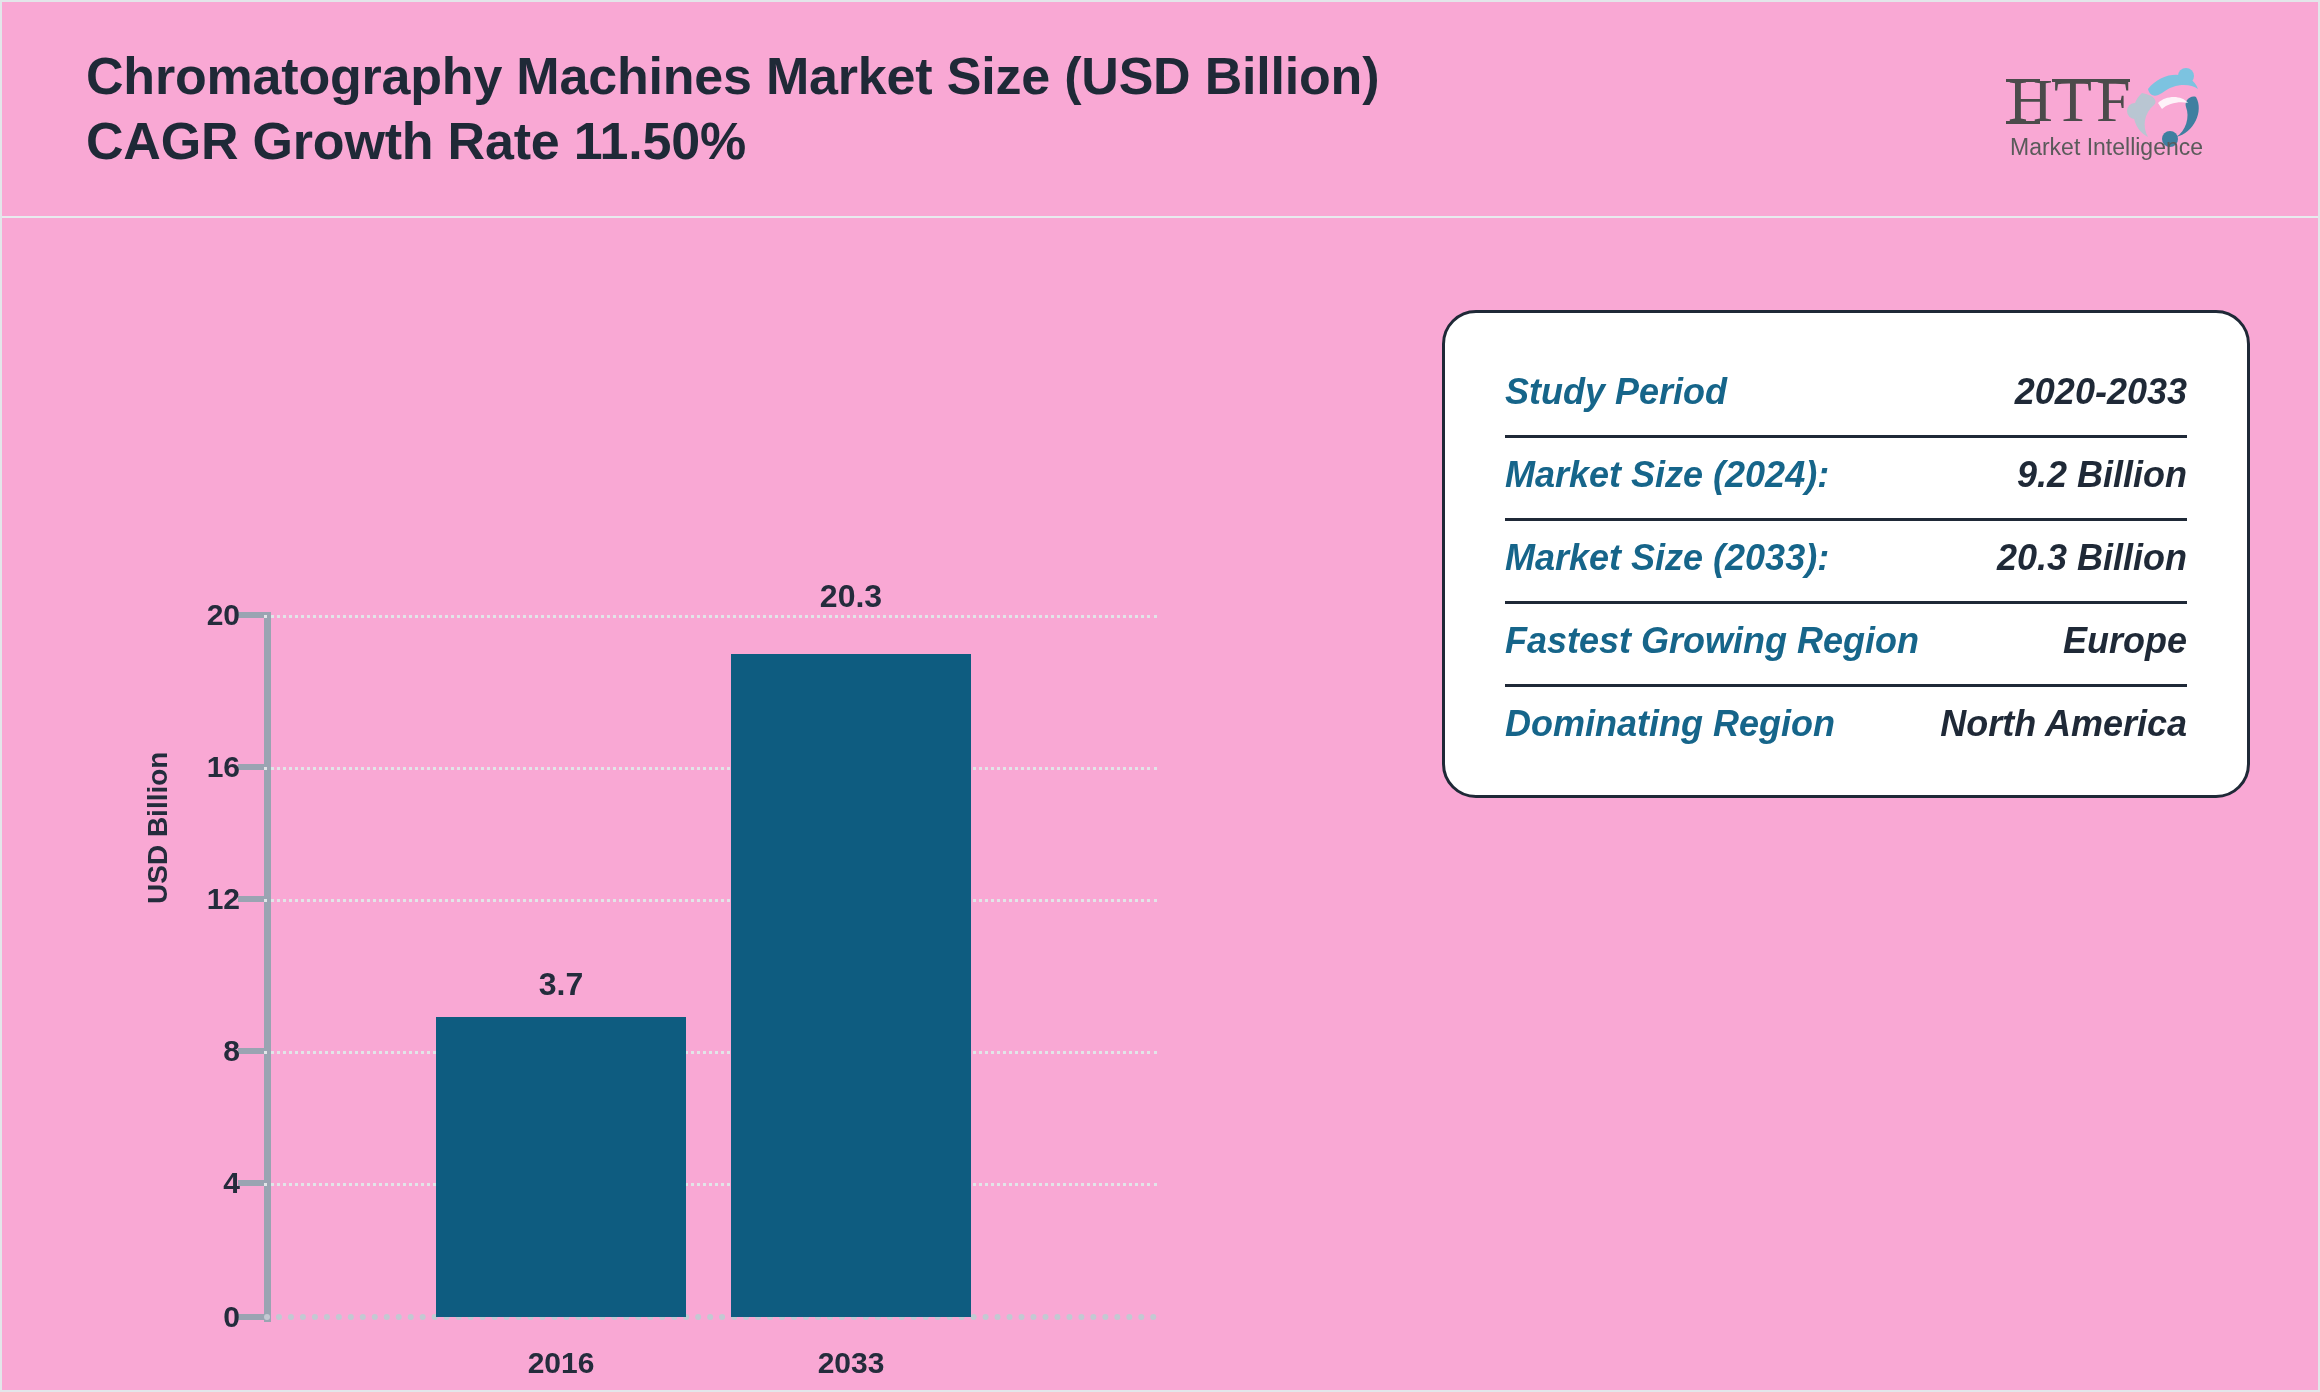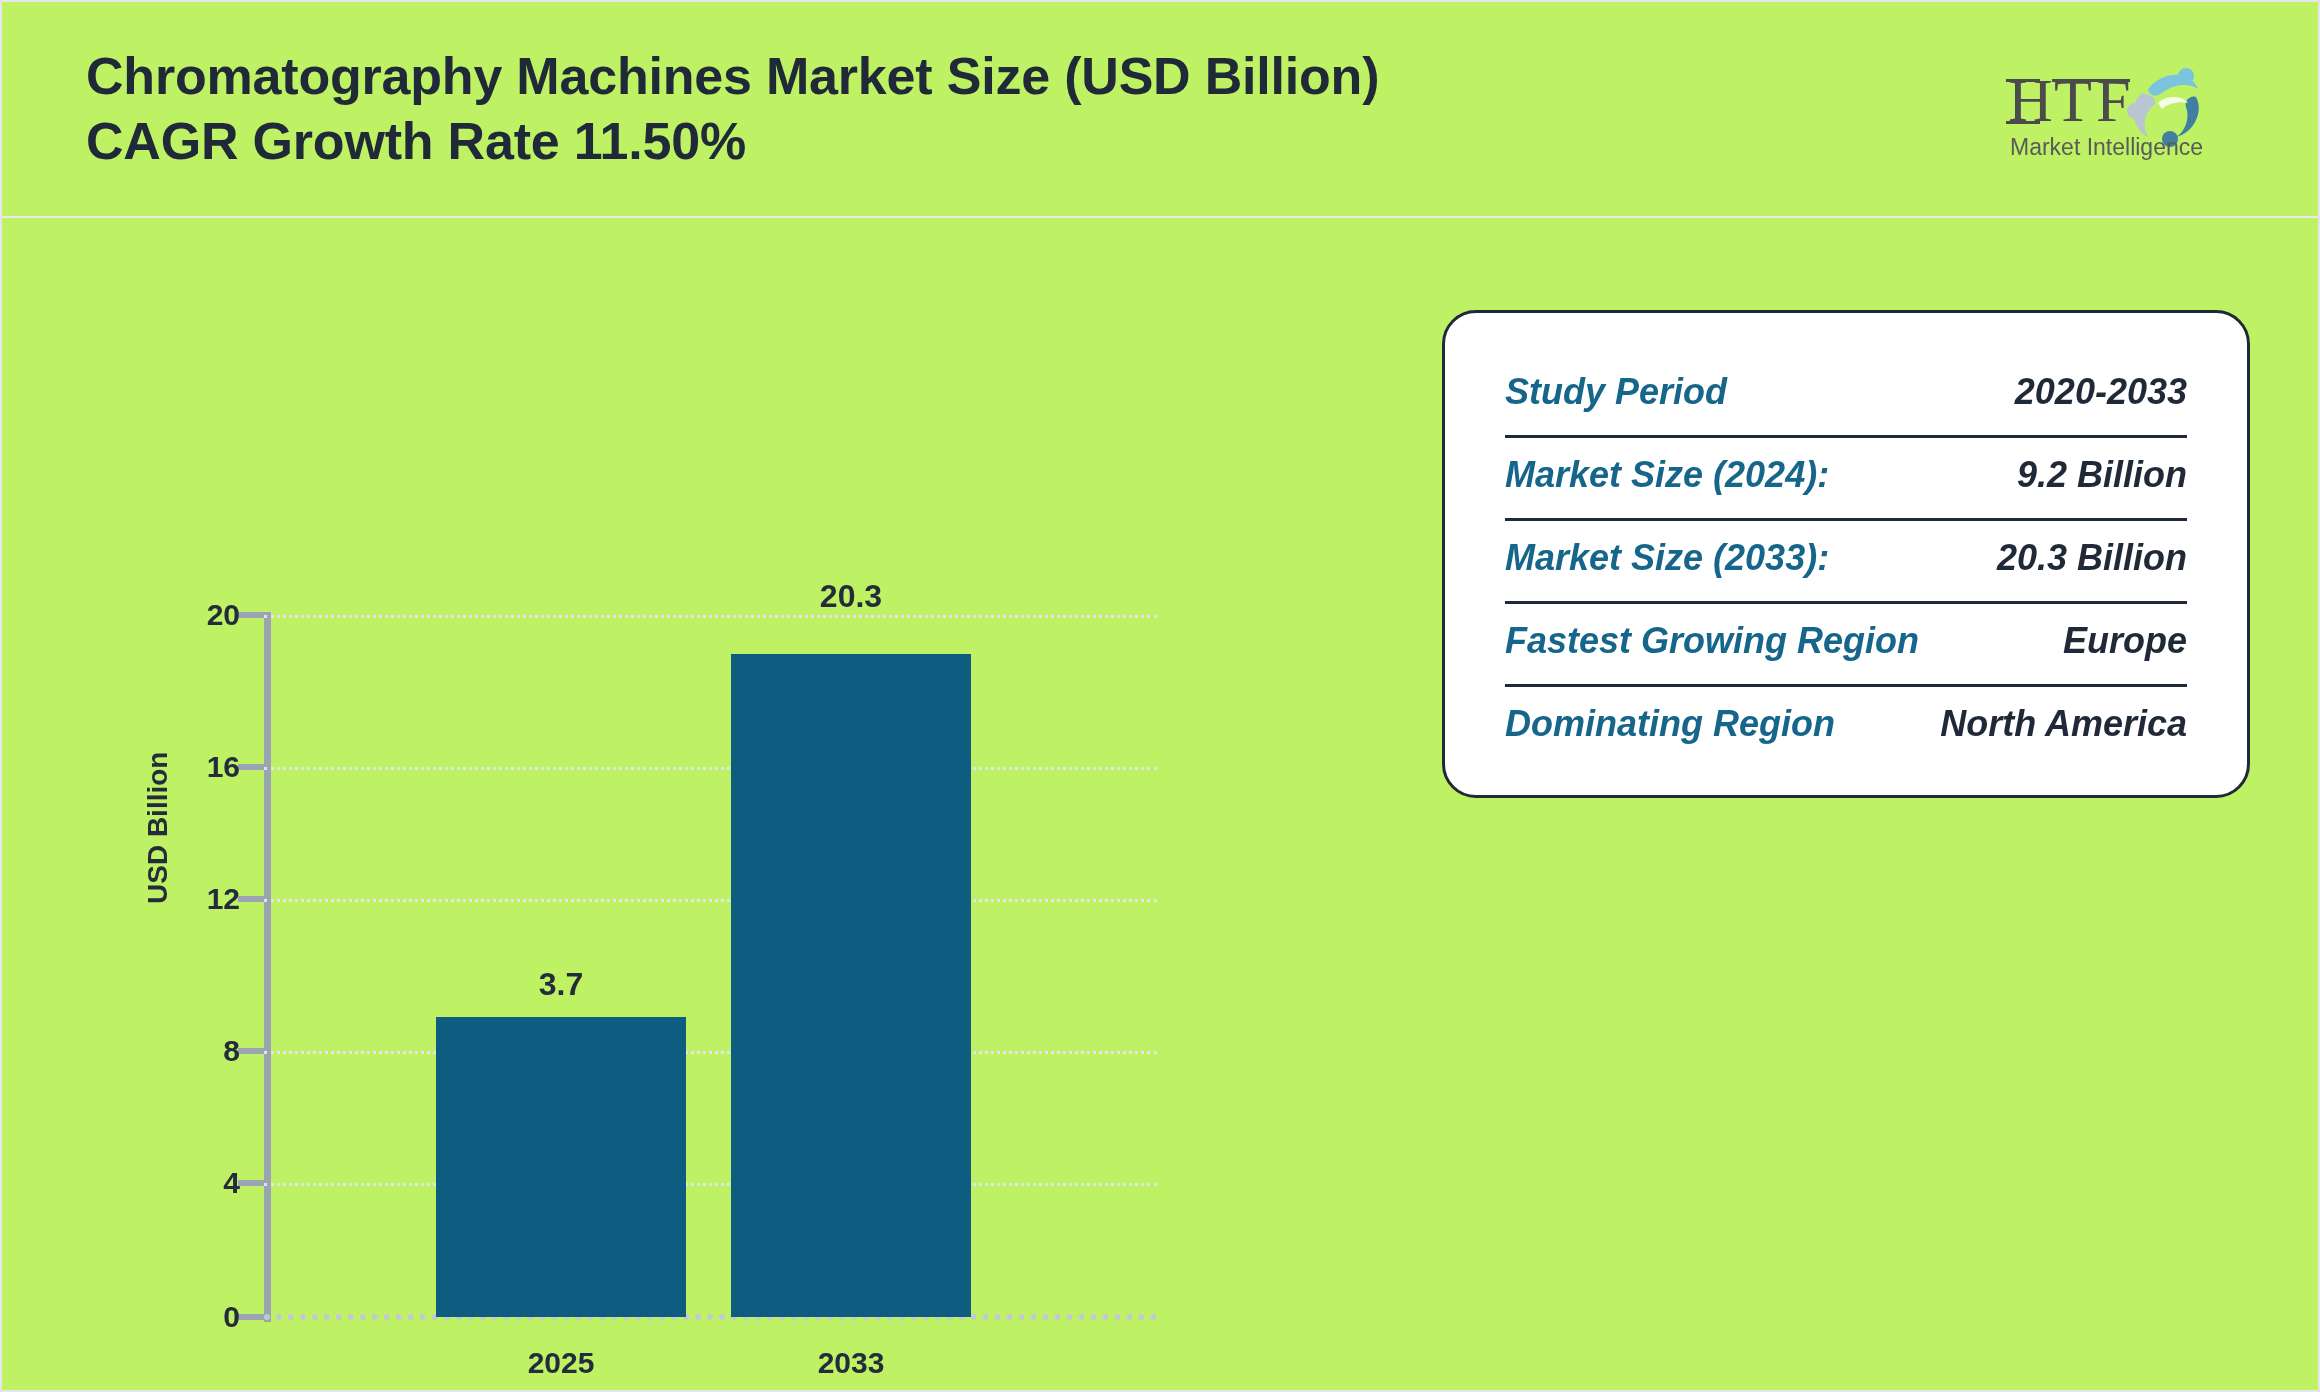--- a/index.html
+++ b/index.html
@@ -8,21 +8,21 @@
     background: #e9ecef;
   }
   body {
     font-family: "Liberation Sans", sans-serif;
   }
 
   .page {
     position: relative;
     width: 2320px;
     height: 1392px;
-    background: #bef264;
+    background: #f9a8d4;
     border: 2px solid #e3e6ea;
     box-sizing: border-box;
     overflow: hidden;
   }
 
   
   .header {
     position: relative;
     height: 216px;
     box-sizing: border-box;
@@ -271,21 +271,21 @@
         <div class="gridline" style="top:568px;"></div>
         <div class="gridline baseline" style="top:699px;"></div>
 
         <div class="bar" style="left:172px; width:250px; height:300px;"></div>
         <div class="bar" style="left:467px; width:240px; height:663px;"></div>
       </div>
 
       <div class="bar-value" style="left:559px; top:748px;">3.7</div>
       <div class="bar-value" style="left:849px; top:360px;">20.3</div>
 
-      <div class="xtick-label" style="left:559px;">2025</div>
+      <div class="xtick-label" style="left:559px;">2016</div>
       <div class="xtick-label" style="left:849px;">2033</div>
     </div>
 
     <div class="info-card">
       <div class="info-row">
         <span class="info-label">Study Period</span>
         <span class="info-value">2020-2033</span>
       </div>
       <div class="info-row">
         <span class="info-label">Market Size (2024):</span>

